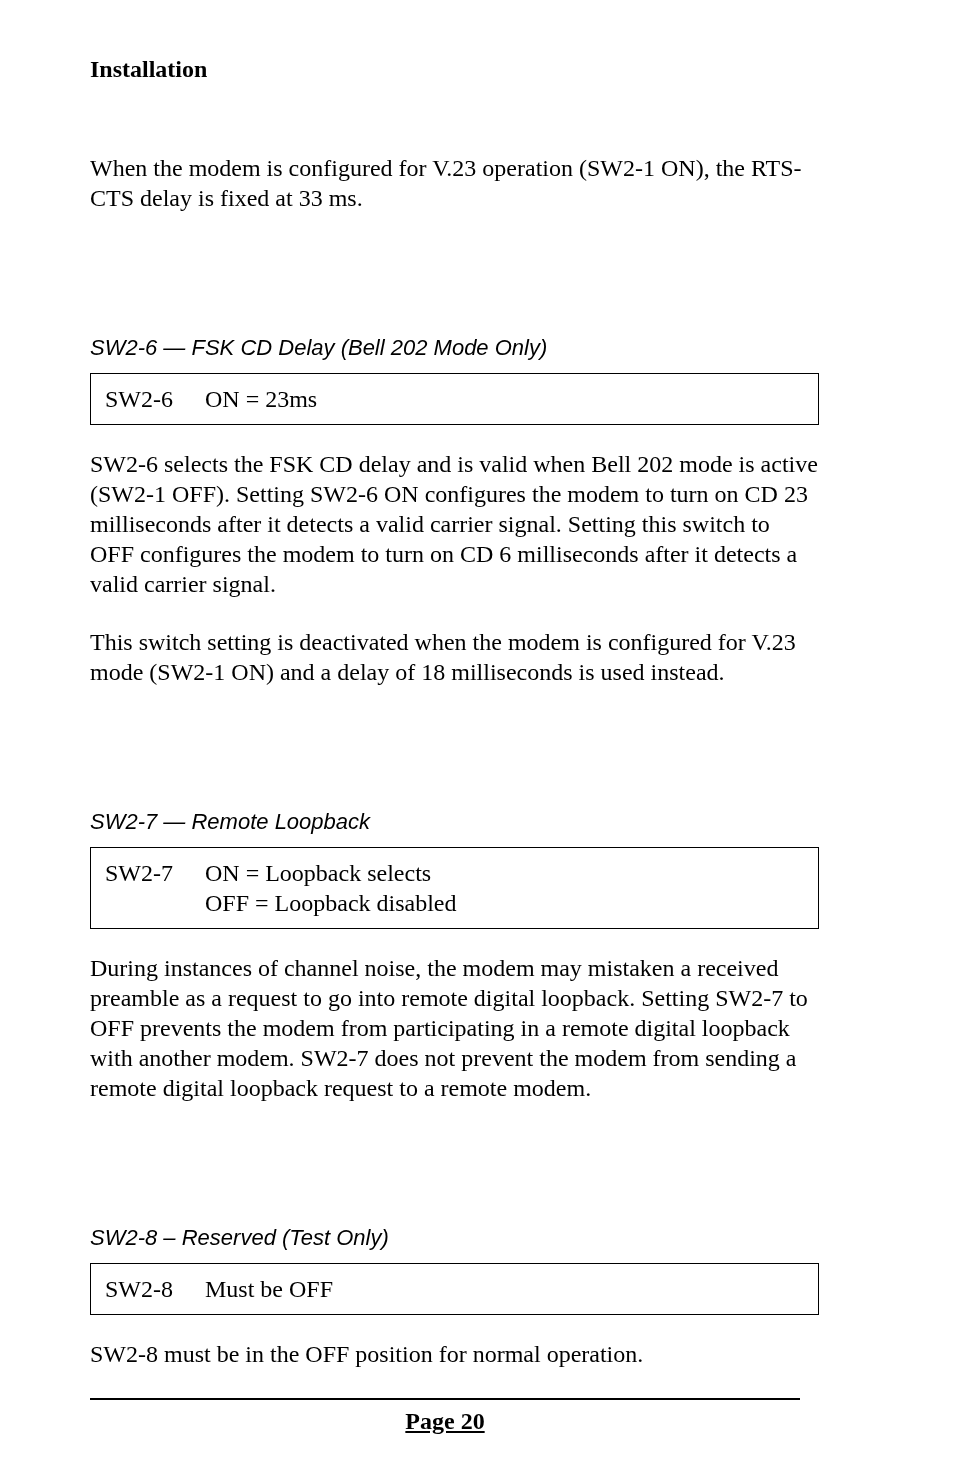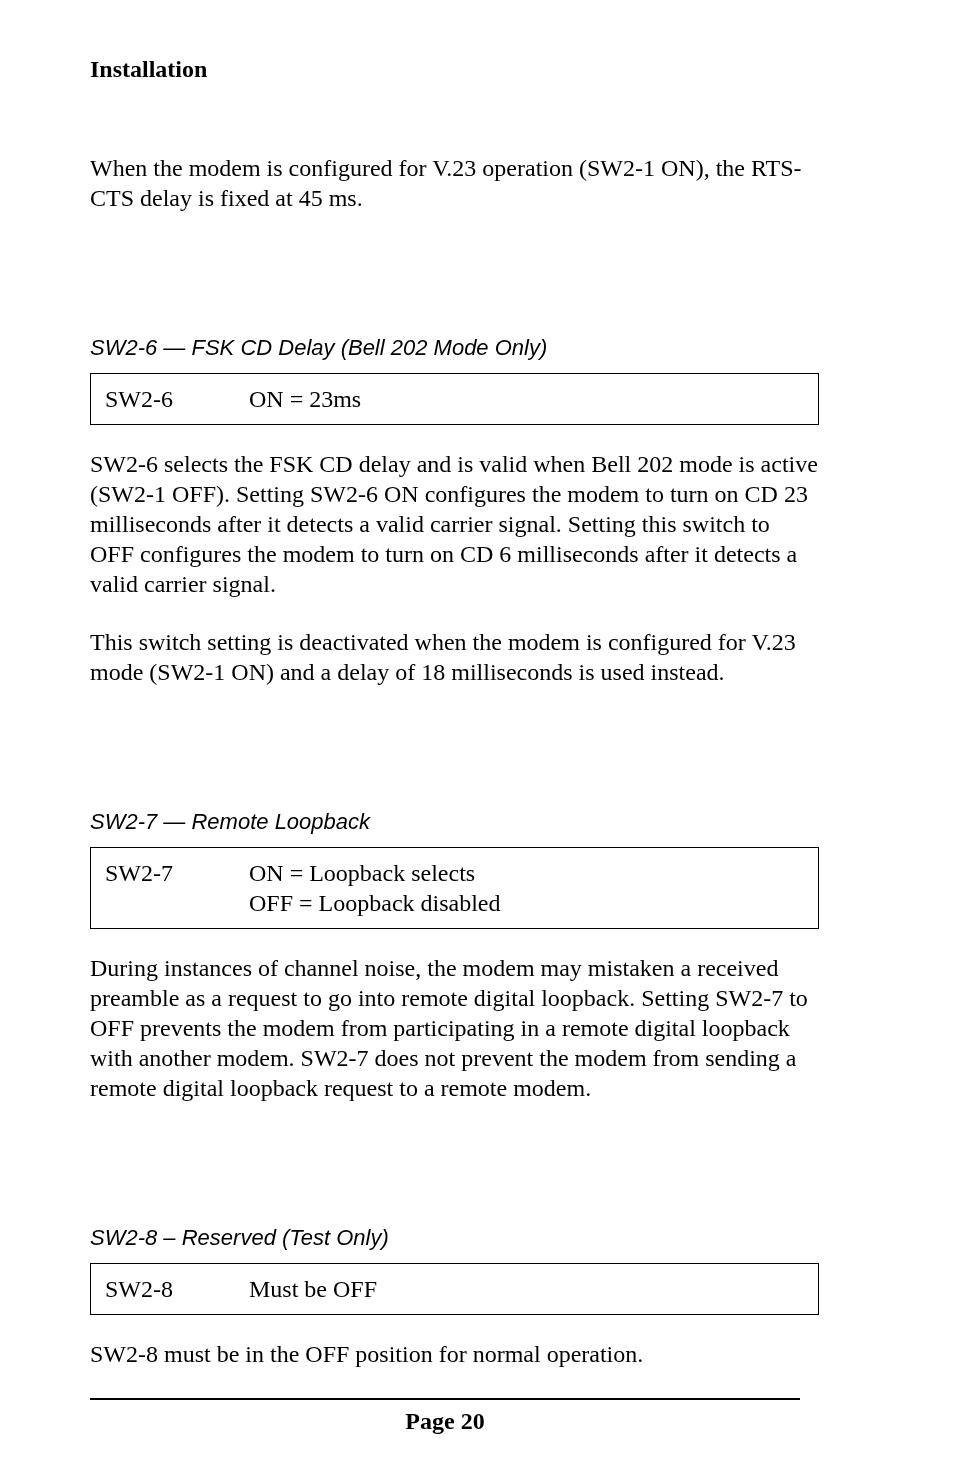--- a/index.html
+++ b/index.html
@@ -43,46 +43,46 @@
   }
   .box-row {
     display: flex;
   }
   .box-label {
     width: 100px;
     flex: 0 0 100px;
   }
   .box-vals {
     flex: 1;
-    margin-left: 44px;
   }
   .footer {
     position: absolute;
     left: 90px;
     right: 90px;
     bottom: 40px;
     text-align: center;
     font-size: 24px;
     font-weight: bold;
+    text-decoration: underline;
   }
   .footer-rule {
     border: none;
     border-top: 2px solid #000;
     margin: 0 0 8px 0;
   }
   .spacer-lg { height: 40px; }
 </style>
 </head>
 <body>
 
 <div class="page">
 
   <div class="section-label">Installation</div>
 
-  <div class="body-text">When the modem is configured for V.23 operation (SW2-1 ON), the RTS-CTS delay is fixed at 45 ms.</div>
+  <div class="body-text">When the modem is configured for V.23 operation (SW2-1 ON), the RTS-CTS delay is fixed at 33 ms.</div>
 
   <div class="spacer-lg"></div>
 
   <div class="sw-heading">
     <span>SW2-6</span><span> — </span><span>FSK CD Delay (Bell 202 Mode Only)</span>
   </div>
 
   <div class="box">
     <div class="box-row">
       <div class="box-label">SW2-6</div>

